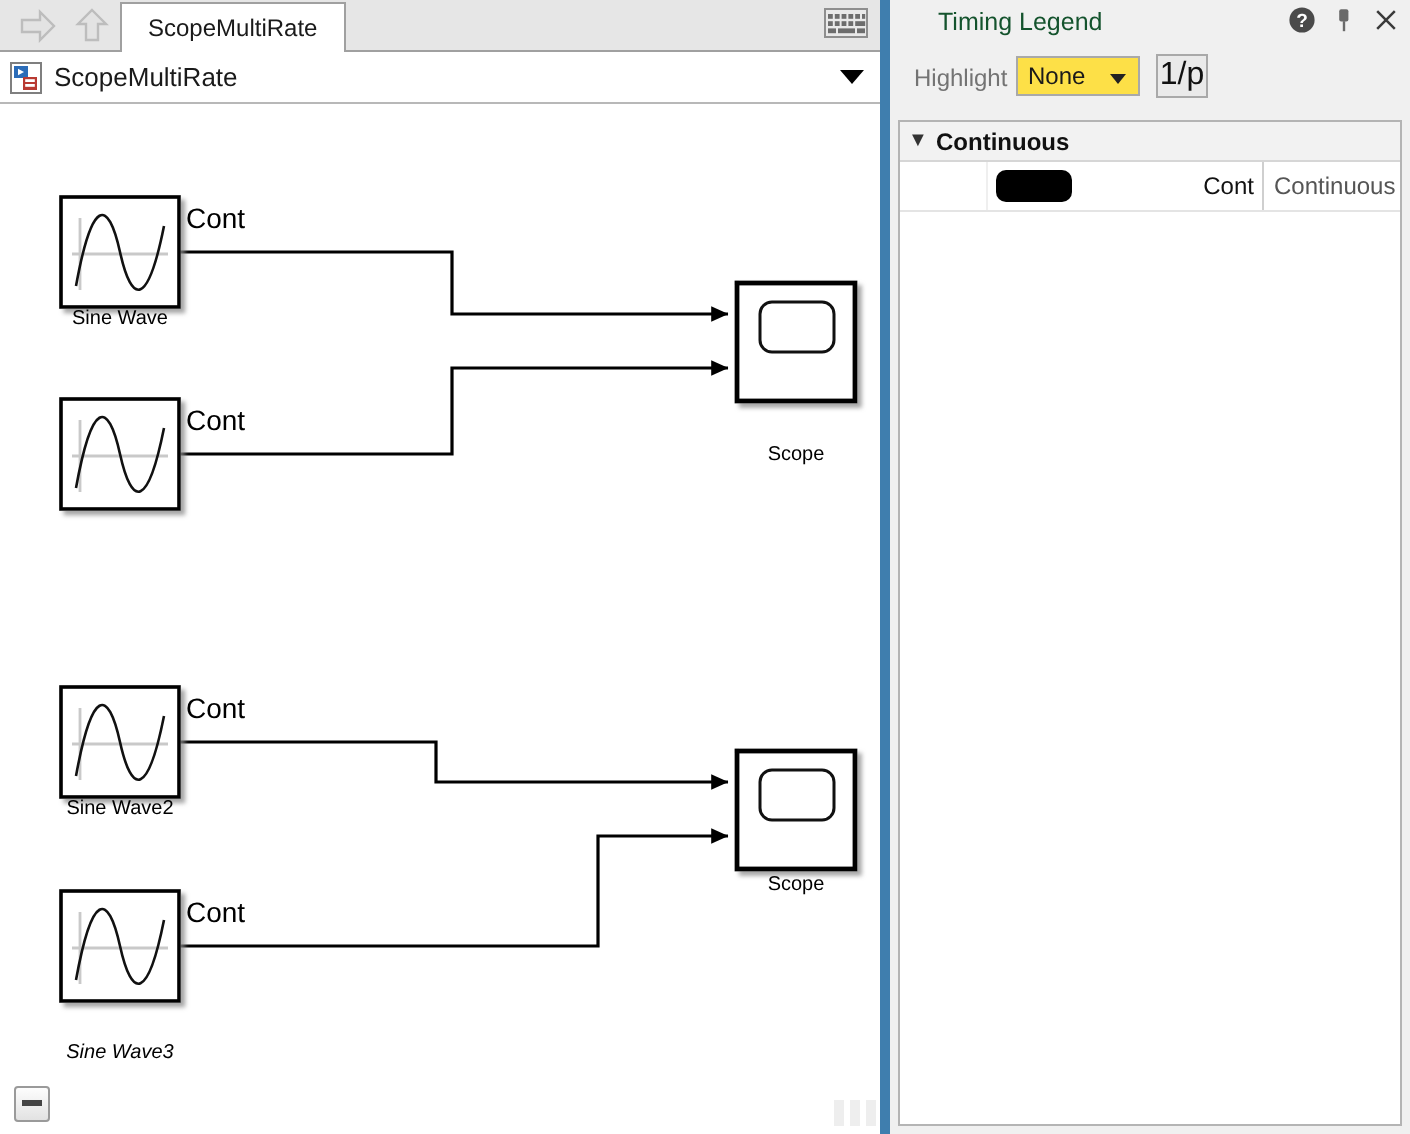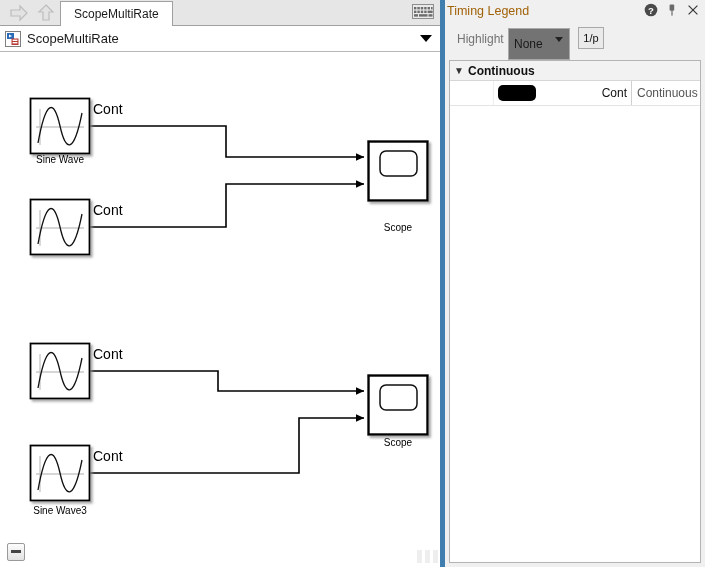--- a/index.html
+++ b/index.html
@@ -123,59 +123,59 @@
     background: #3f7eae;
   }
 
   
   #legend {
     position: absolute; left: 445px; top: 0;
     width: 260px; height: 567px;
     background: #f0f0f0;
   }
   .lg-title {
-    position: absolute; left: 2px; top: 4px;
-    font-size: 12.5px; color: #a16207;
+    position: absolute; left: 24px; top: 4px;
+    font-size: 12.5px; color: #14532d;
   }
   .lg-tools { position: absolute; right: 5px; top: 3px; display: flex; align-items: center; gap: 7px; }
   .lg-tools .tbtn { width: 14px; height: 14px; }
 
   .lg-toolbar {
     position: absolute; left: 0; top: 26px;
     width: 260px; height: 30px;
   }
   .lg-hl-label {
     position: absolute; left: 12px; top: 6px;
     font-size: 12px; color: #737373;
   }
   .lg-select {
     position: absolute; left: 63px; top: 2px;
-    width: 62px; height: 32px;
-    background: #737373;
+    width: 62px; height: 20px;
+    background: #fde047;
     border: 1px solid #a9a9a9;
     box-sizing: border-box;
     font-size: 12px; color: #1a1a1a;
     display: flex; align-items: center;
     padding-left: 5px;
   }
   .lg-select .sc {
     position: absolute; right: 6px; top: 8px;
     width: 0; height: 0;
     border-left: 4px solid transparent;
     border-right: 4px solid transparent;
     border-top: 5px solid #222;
   }
   .lg-invbtn {
     position: absolute; left: 133px; top: 1px;
     width: 26px; height: 22px;
     background: #eaeaea;
     border: 1px solid #a9a9a9;
     box-sizing: border-box;
     display: flex; align-items: center; justify-content: center;
-    font-size: 11px; color: #111;
+    font-size: 16px; color: #111;
   }
 
   
   .lg-table {
     position: absolute; left: 4px; top: 60px;
     width: 252px; height: 503px;
     background: #ffffff;
     border: 1px solid #b4b4b4;
     box-sizing: border-box;
   }
@@ -348,21 +348,22 @@
 
         <g>
           <g filter="url(#blkshadow)">
             <rect x="368.5" y="322.5" width="59" height="59" fill="#ffffff" stroke="#000" stroke-width="2.4"></rect>
           </g>
           <rect x="380" y="332" width="37" height="25" rx="6" ry="6" fill="#ffffff" stroke="#111" stroke-width="1.5"></rect>
         </g>
       </svg>
 
       <div class="blk-label" style="left:0px;  top:101px; width:120px;">Sine Wave</div>
-      <div class="blk-label" style="left:0px;  top:452px; width:120px;">Sine Wave3</div>
+      <div class="blk-label" style="left:0px;  top:346px; width:120px;">Sine Wave2</div>
+      <div class="blk-label" style="left:0px;  top:468px; width:120px;font-style:italic;">Sine Wave3</div>
 
       <div class="blk-label" style="left:338px; top:169px; width:120px;">Scope</div>
       <div class="blk-label" style="left:338px; top:384px; width:120px;">Scope</div>
 
       <div class="sig-label" style="left:93px;  top:48px;">Cont</div>
       <div class="sig-label" style="left:93px;  top:149px;">Cont</div>
       <div class="sig-label" style="left:93px;  top:293px;">Cont</div>
       <div class="sig-label" style="left:93px;  top:395px;">Cont</div>
 
       <div class="hgrip" style="left:417px;"></div>

